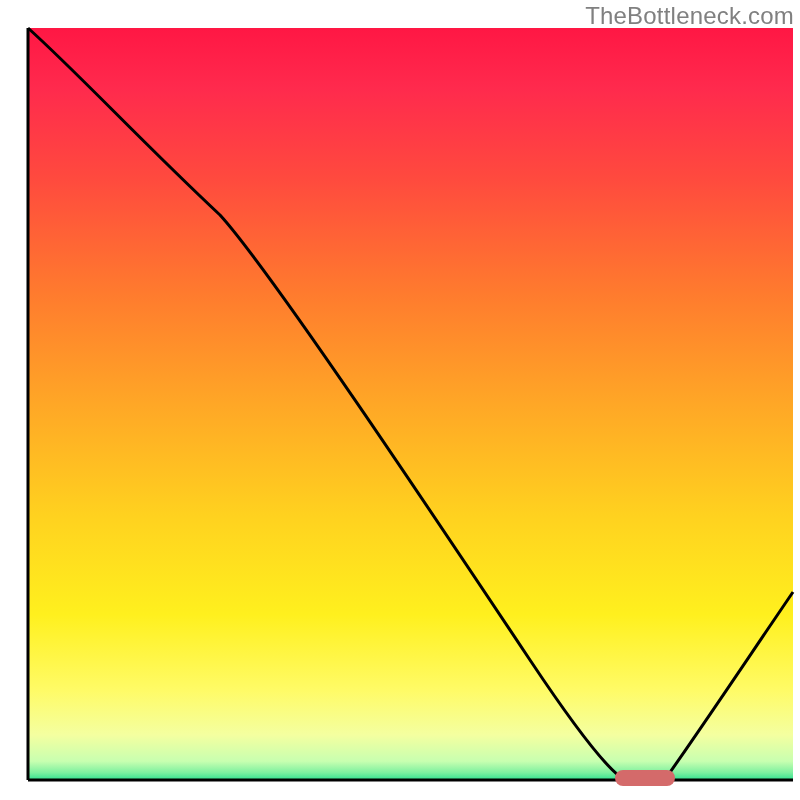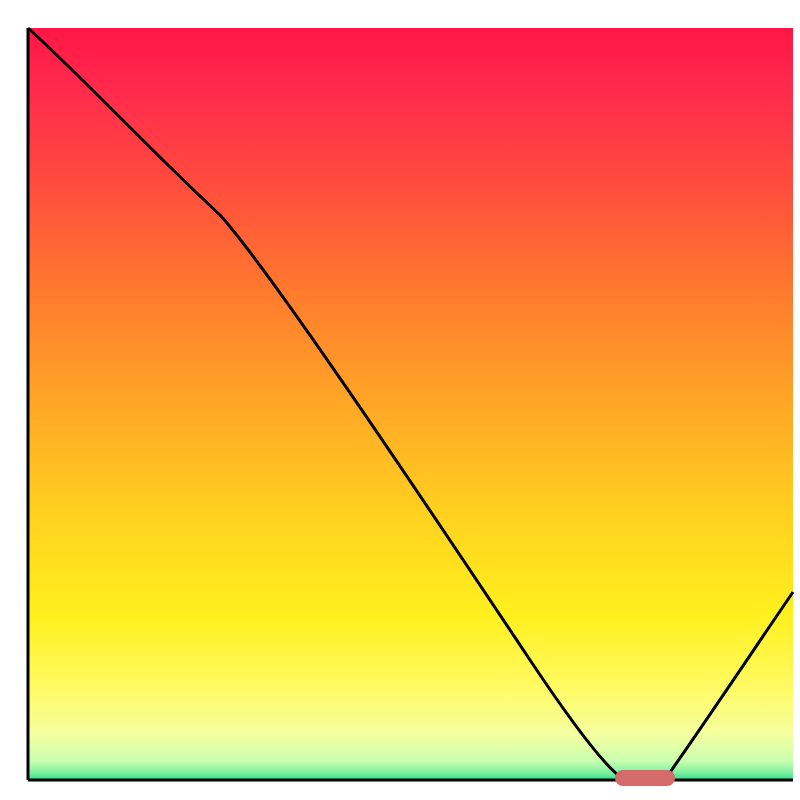--- a/index.html
+++ b/index.html
@@ -26,20 +26,21 @@
   }
   svg {
     display: block;
   }
 </style>
 </head>
 <body>
 
 <div class="chart-wrap">
 
+  <div class="watermark">TheBottleneck.com</div>
 
   <svg width="800" height="800" viewBox="0 0 800 800">
     <defs>
       <linearGradient id="bg-grad" x1="0" y1="0" x2="0" y2="1">
         <stop offset="0%" stop-color="#ff1744"></stop>
         <stop offset="8%" stop-color="#ff2a4d"></stop>
         <stop offset="20%" stop-color="#ff4a3e"></stop>
         <stop offset="35%" stop-color="#ff7a2e"></stop>
         <stop offset="50%" stop-color="#ffa726"></stop>
         <stop offset="65%" stop-color="#ffd21f"></stop>

